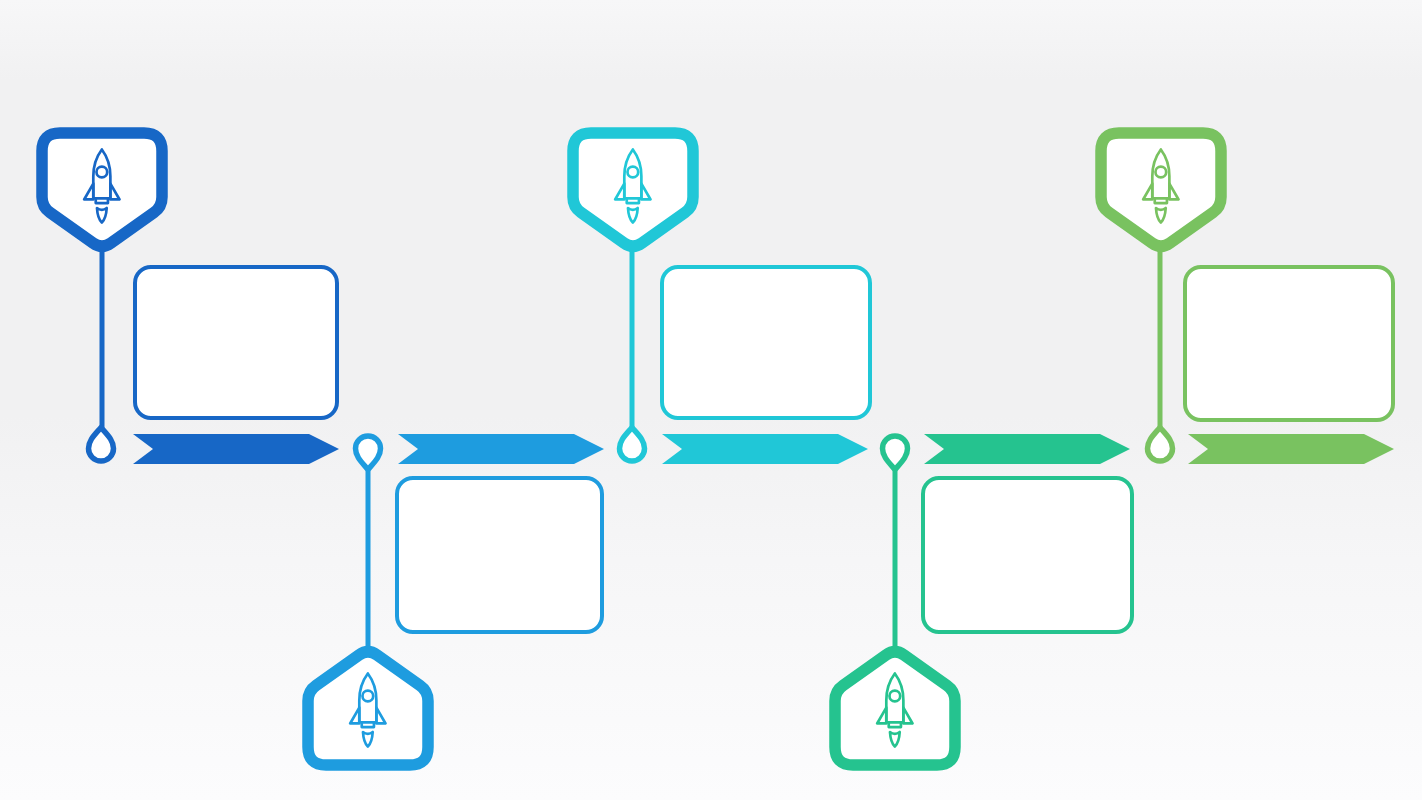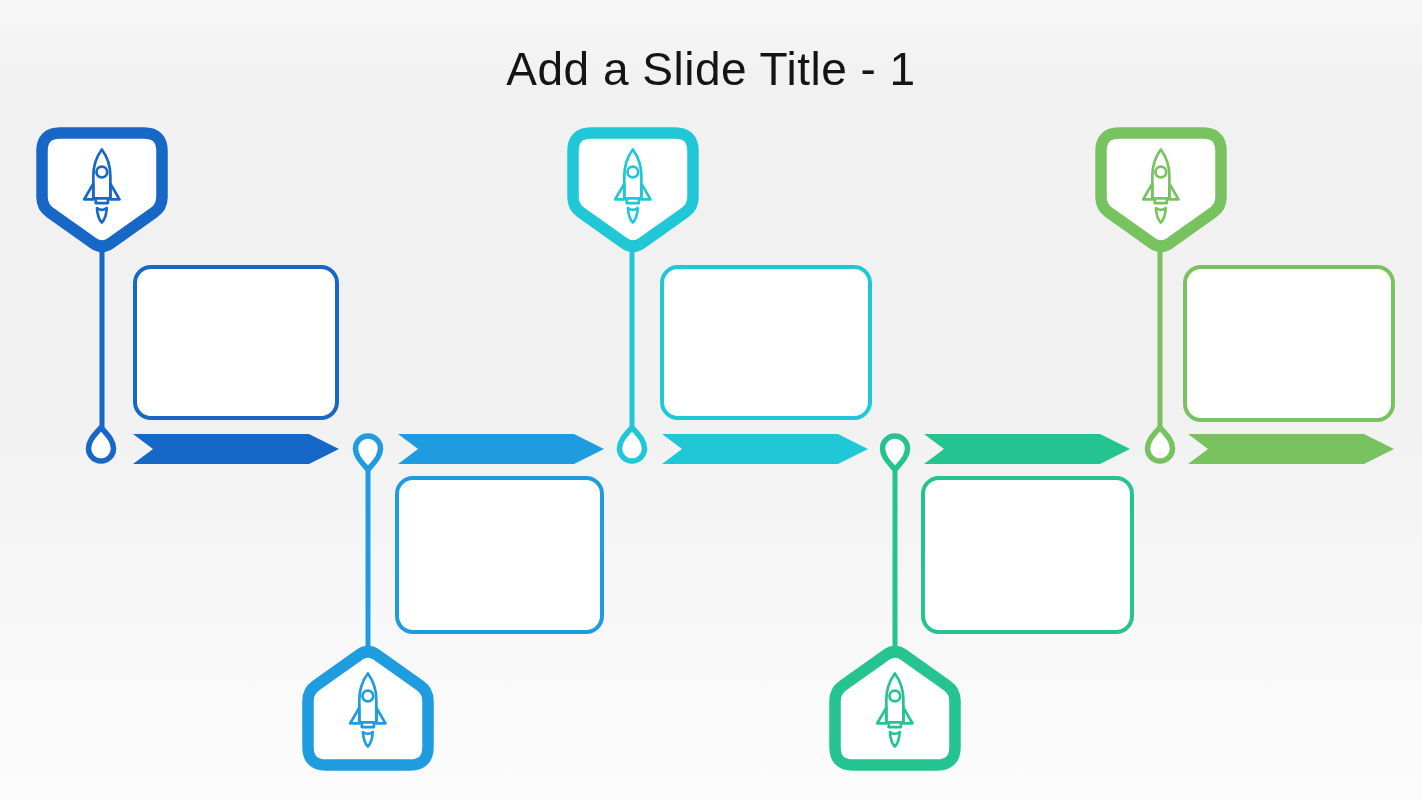--- a/index.html
+++ b/index.html
@@ -41,21 +41,20 @@
   .drop       { fill: #ffffff; stroke: currentColor; stroke-width: 5.5; stroke-linejoin: round; }
   .arrow      { fill: currentColor; }
   .content-box { fill: #ffffff; stroke: currentColor; stroke-width: 4; }
   .rocket     { stroke: currentColor; stroke-width: 2.2; fill: none; stroke-linejoin: round; stroke-linecap: round; }
 </style>
 </head>
 <body>
 
 <div class="slide">
 
-  <div class="slide-title">Add a Slide Title - 1</div>
 
   <svg class="diagram" viewBox="0 0 1422 800" xmlns="http://www.w3.org/2000/svg">
     <defs>
 
       <path id="badge" class="badge-shape" d="M24,8 H108 Q126,8 126,26 V72 Q126,82 118,87.5 L75,118 Q66,124.5 57,118 L14,87.5 Q6,82 6,72 V26 Q6,8 24,8 Z"></path>
 
       <path id="drop" class="drop" d="M0,-21.5 C6.5,-14 12.5,-8.5 12.5,-0.5 A12.5,12.5 0 1 1 -12.5,-0.5 C-12.5,-8.5 -6.5,-14 0,-21.5 Z"></path>
 
       <path id="arrow" class="arrow" d="M0,0 H176 L206,15 L176,30 H0 L20,15 Z"></path>
 

